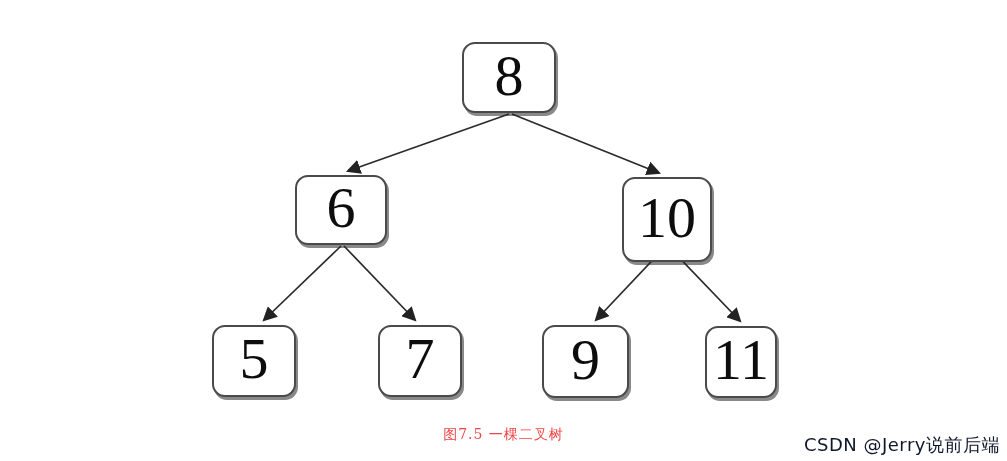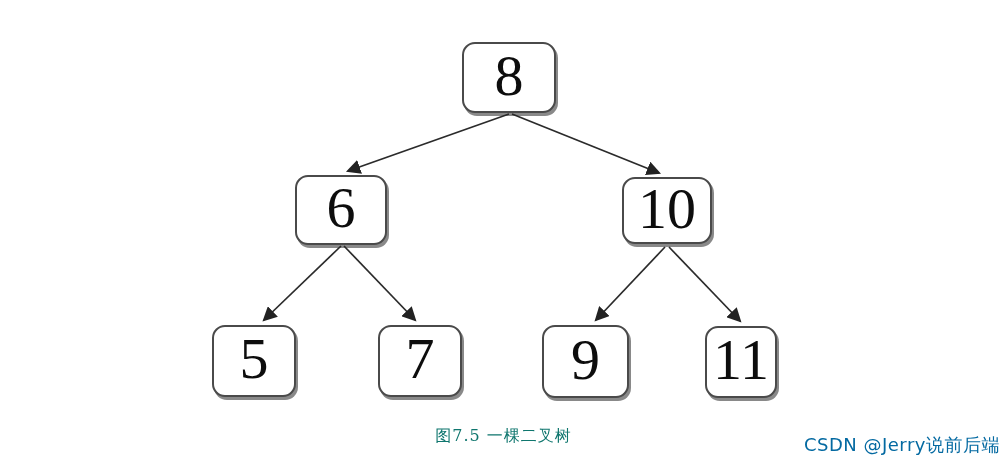--- a/index.html
+++ b/index.html
@@ -33,43 +33,43 @@
     align-items: center;
     justify-content: center;
     font-family: "Liberation Serif", "DejaVu Serif", serif;
     font-size: 58px;
     line-height: 1;
     color: #0d0d0d;
     padding-bottom: 4px;
   }
   .node-8  { left: 462px; top: 42px;  width: 94px; height: 71px; }
   .node-6  { left: 295px; top: 175px; width: 92px; height: 70px; }
-  .node-10 { left: 622px; top: 177px; width: 90px; height: 67px; }
+  .node-10 { left: 622px; top: 177px; width: 90px; height: 85px; }
   .node-5  { left: 212px; top: 325px; width: 84px; height: 72px; }
   .node-7  { left: 378px; top: 325px; width: 84px; height: 72px; }
   .node-9  { left: 542px; top: 325px; width: 87px; height: 73px; }
   .node-11 { left: 705px; top: 326px; width: 72px; height: 72px; }
   .figure-caption {
     position: absolute;
     left: 0;
     right: 0;
     top: 426px;
     text-align: center;
     font-family: "DejaVu Serif", "Liberation Serif", serif;
-    font-size: 16px;
+    font-size: 14px;
     letter-spacing: 1px;
-    color: #0f766e;
+    color: #ef4444;
   }
   .watermark {
     position: absolute;
     right: 7px;
     bottom: 4px;
     font-family: "DejaVu Sans", "Liberation Sans", sans-serif;
     font-size: 18px;
-    color: #0369a1;
+    color: #0f172a;
     letter-spacing: 0.5px;
     user-select: none;
   }
 </style>
 </head>
 <body>
 
 <div class="stage">
 
   <svg class="edges" width="1007" height="461" viewBox="0 0 1007 461" xmlns="http://www.w3.org/2000/svg">

